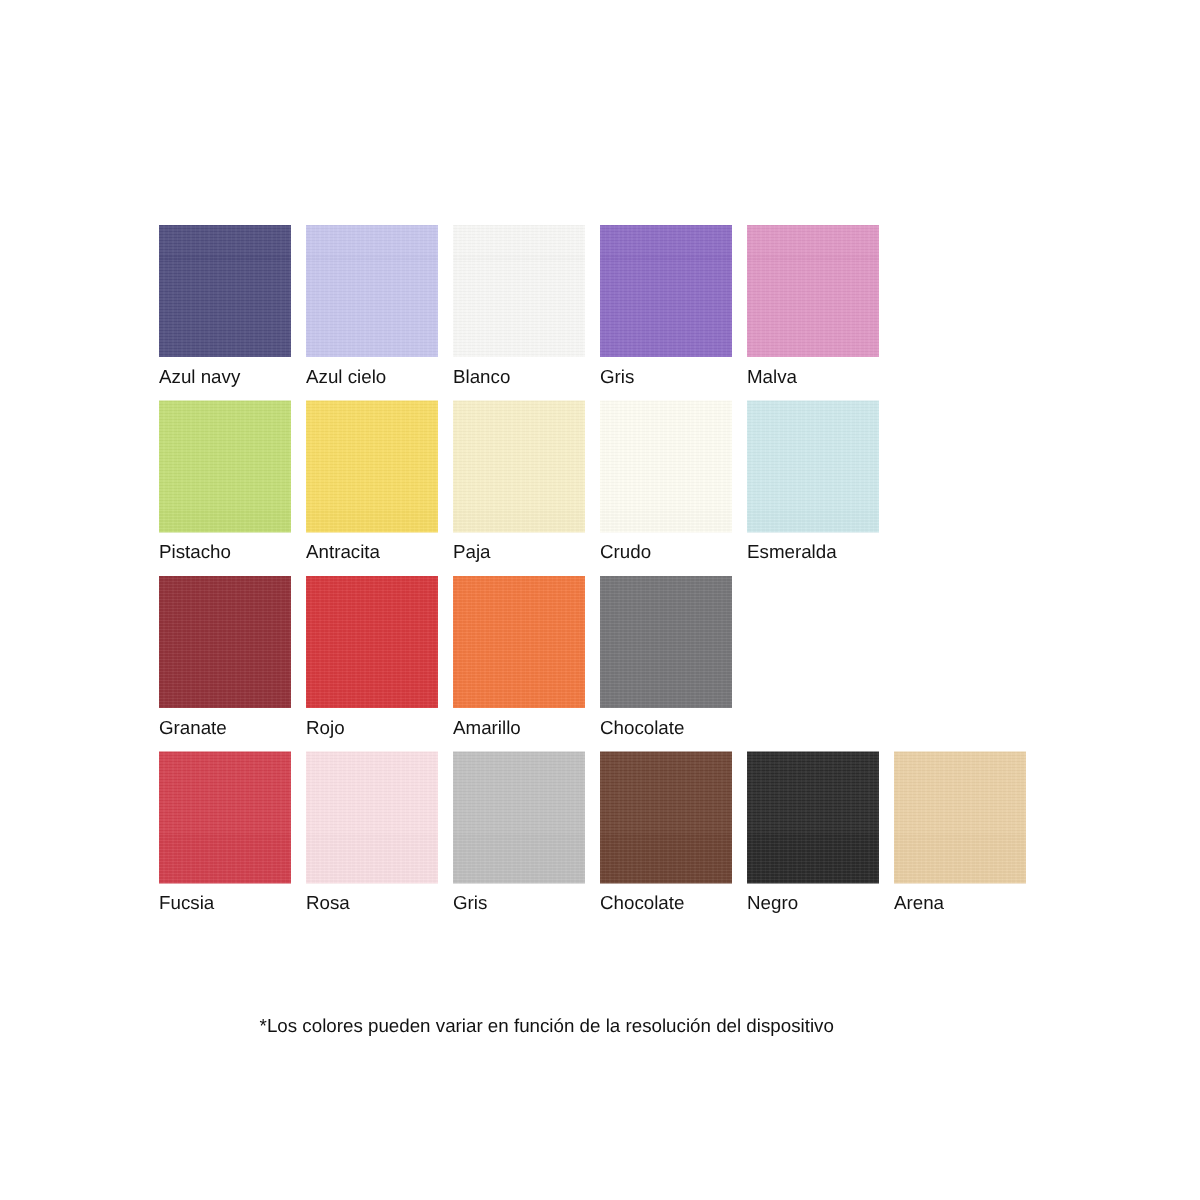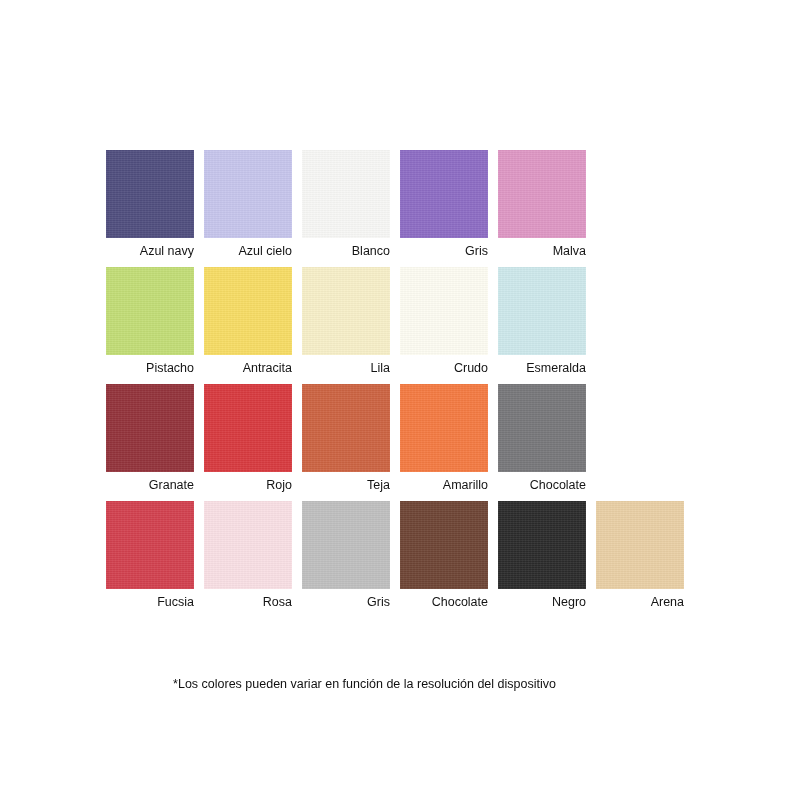--- a/index.html
+++ b/index.html
@@ -66,21 +66,21 @@
         rgba(0,0,0,0.022) 2px),
       repeating-linear-gradient(90deg,
         rgba(255,255,255,0.030) 0px,
         rgba(255,255,255,0.030) 1px,
         rgba(0,0,0,0.012) 1px,
         rgba(0,0,0,0.012) 3px);
   }
 
   .swatch-label {
     display: block;
-    text-align: right;
+    text-align: left;
     width: 88px;
     margin-top: 5px;
     font-size: 12.5px;
     line-height: 16px;
     color: #141414;
     white-space: nowrap;
   }
 
   .footnote {
     position: absolute;
@@ -129,21 +129,21 @@
       <div class="swatch-cell">
         <span class="swatch-chip" style="background-color: rgb(194, 221, 118);"></span>
         <span class="swatch-label">Pistacho</span>
       </div>
       <div class="swatch-cell">
         <span class="swatch-chip" style="background-color: rgb(247, 220, 100);"></span>
         <span class="swatch-label">Antracita</span>
       </div>
       <div class="swatch-cell">
         <span class="swatch-chip" style="background-color: rgb(247, 239, 200);"></span>
-        <span class="swatch-label">Lila</span>
+        <span class="swatch-label">Paja</span>
       </div>
       <div class="swatch-cell">
         <span class="swatch-chip" style="background-color: rgb(253, 252, 242);"></span>
         <span class="swatch-label">Crudo</span>
       </div>
       <div class="swatch-cell">
         <span class="swatch-chip" style="background-color: rgb(205, 232, 235);"></span>
         <span class="swatch-label">Esmeralda</span>
       </div>
     </div>
@@ -151,24 +151,20 @@
     <div class="swatch-row row-5">
       <div class="swatch-cell">
         <span class="swatch-chip" style="background-color: rgb(147, 51, 59);"></span>
         <span class="swatch-label">Granate</span>
       </div>
       <div class="swatch-cell">
         <span class="swatch-chip" style="background-color: rgb(216, 58, 63);"></span>
         <span class="swatch-label">Rojo</span>
       </div>
       <div class="swatch-cell">
-        <span class="swatch-chip" style="background-color: rgb(204, 99, 66);"></span>
-        <span class="swatch-label">Teja</span>
-      </div>
-      <div class="swatch-cell">
         <span class="swatch-chip" style="background-color: rgb(244, 122, 66);"></span>
         <span class="swatch-label">Amarillo</span>
       </div>
       <div class="swatch-cell">
         <span class="swatch-chip" style="background-color: rgb(119, 119, 122);"></span>
         <span class="swatch-label">Chocolate</span>
       </div>
     </div>
 
     <div class="swatch-row row-6">

